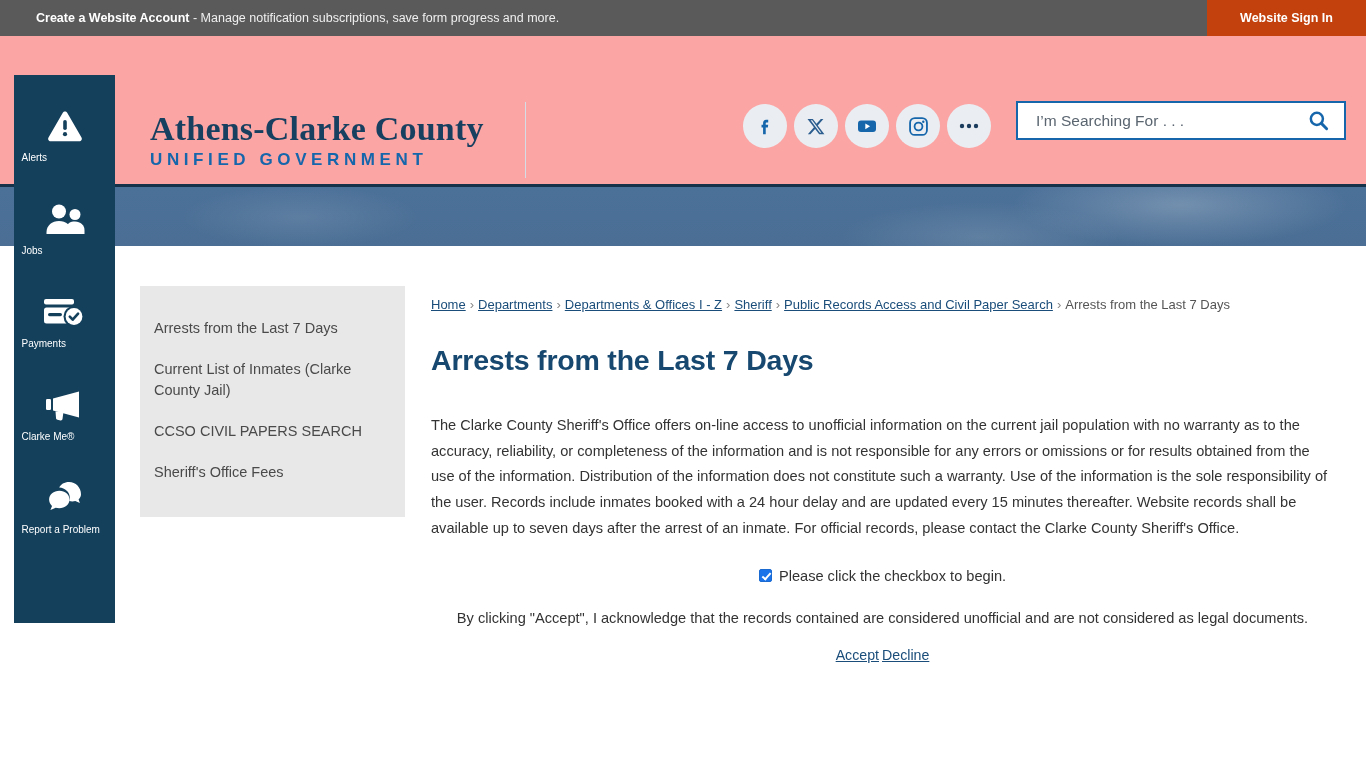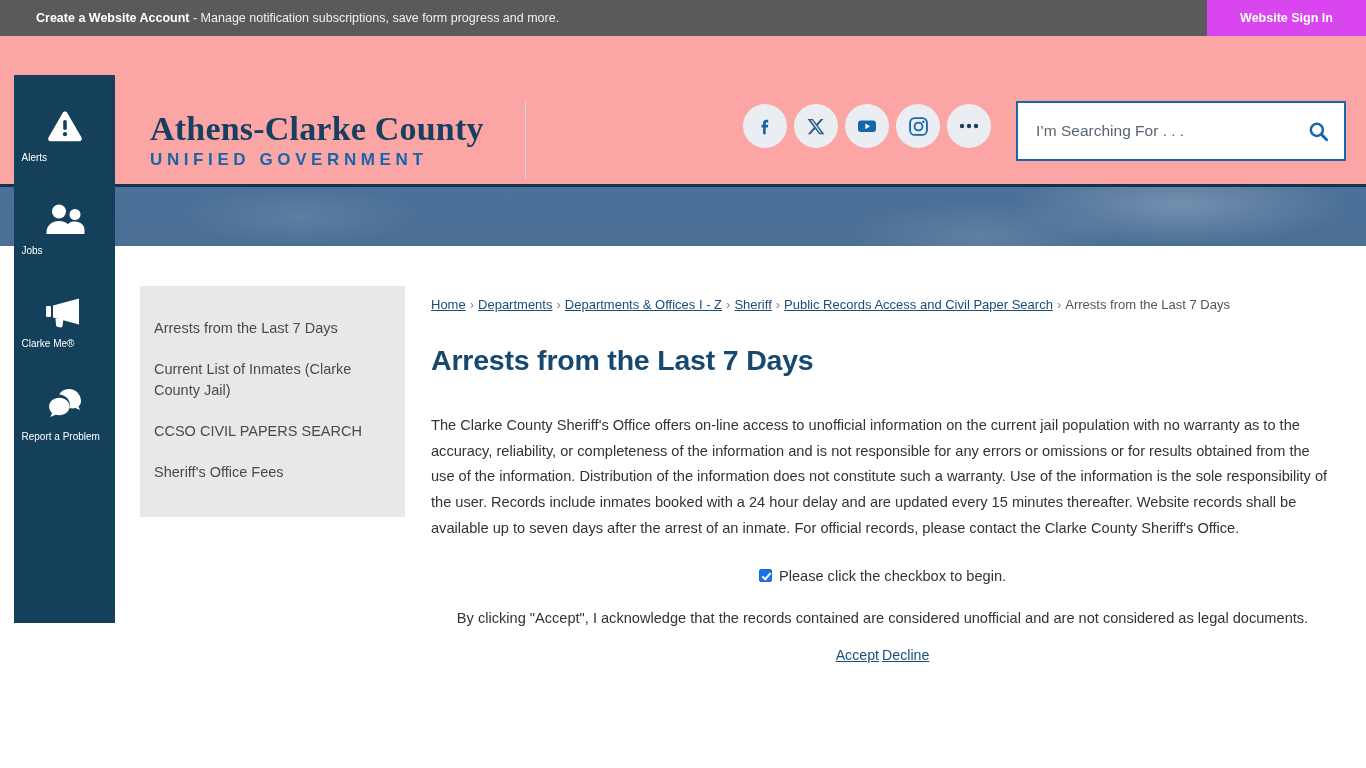--- a/index.html
+++ b/index.html
@@ -20,21 +20,21 @@
   }
   .topbar-text {
     position: absolute; left: 36px; top: 10px;
     font-size: 12.5px; line-height: 16px;
     color: #f0f0f0; white-space: nowrap;
   }
   .topbar-text b { font-weight: bold; color: #ffffff; }
   .signin-btn {
     position: absolute; right: 0; top: 0;
     width: 159px; height: 36px;
-    background: #d946ef;
+    background: #c2410c;
     color: #ffffff;
     font-size: 12.5px; font-weight: bold;
     display: flex; align-items: center; justify-content: center;
     cursor: pointer;
   }
 
   
   .header {
     position: absolute; top: 36px; left: 0;
     width: 1366px; height: 148px;
@@ -71,21 +71,21 @@
     width: 44px; height: 44px; border-radius: 50%;
     background: #eaeef2;
     display: flex; align-items: center; justify-content: center;
     cursor: pointer;
   }
   .soc svg { display: block; }
 
   
   .search-wrap {
     position: absolute; left: 1016px; top: 65px;
-    width: 330px; height: 60px;
+    width: 330px; height: 39px;
     border: 2px solid #1666ab;
     background: #ffffff;
     display: flex; align-items: center;
   }
   .search-input {
     flex: 1;
     border: none; outline: none; background: transparent;
     font-family: "Liberation Sans", sans-serif;
     font-size: 15.5px; color: #4a5560;
     padding: 0 12px 0 18px;
@@ -312,20 +312,33 @@
       <svg width="44" height="34" viewBox="0 0 44 34">
           <circle cx="16" cy="9.5" r="7" fill="#ffffff"></circle>
           <path fill="#ffffff" d="M3.5 30c0-6.4 5.6-11 12.5-11s12.5 4.6 12.5 11v2h-25z"></path>
           <circle cx="32" cy="12.5" r="5.5" fill="#ffffff"></circle>
           <path fill="#ffffff" d="M22.5 32v-2c0-3.6 1.3-6.8 3.5-9 1.7-1 3.7-1.4 6-1.4 5.5 0 9.5 3.6 9.5 8.6v3.8z"></path>
         </svg>
     </div>
     <div class="qlabel">Jobs</div>
   </div>
 
+  <div class="qitem">
+    <div class="qicon">
+      <svg width="46" height="32" viewBox="0 0 46 32">
+          <rect x="2" y="3" width="30" height="5.5" rx="2" fill="#ffffff"></rect>
+          <rect x="2" y="11.5" width="30" height="16" rx="2.5" fill="#ffffff"></rect>
+          <rect x="6" y="17" width="14" height="3.2" rx="1.6" fill="#14405c"></rect>
+          <circle cx="32" cy="20.5" r="10.5" fill="#14405c"></circle>
+          <circle cx="32" cy="20.5" r="8.4" fill="#ffffff"></circle>
+          <path d="M27.8 20.6l2.9 3.1 5.4-6" fill="none" stroke="#14405c" stroke-width="2.6" stroke-linecap="round" stroke-linejoin="round"></path>
+        </svg>
+    </div>
+    <div class="qlabel">Payments</div>
+  </div>
 
   <div class="qitem">
     <div class="qicon">
       <svg width="44" height="32" viewBox="0 0 44 32">
           <rect x="3" y="10" width="5" height="11" rx="1.2" fill="#ffffff"></rect>
           <path fill="#ffffff" d="M10 9.5L36 2.5v26L10 21.5z"></path>
           <path fill="#ffffff" d="M12.5 22.5h8l-1 7.5c-.1 1-1 1.6-2 1.4l-3-.6c-1-.2-1.6-1.1-1.5-2z"></path>
         </svg>
     </div>
     <div class="qlabel">Clarke Me®</div>

